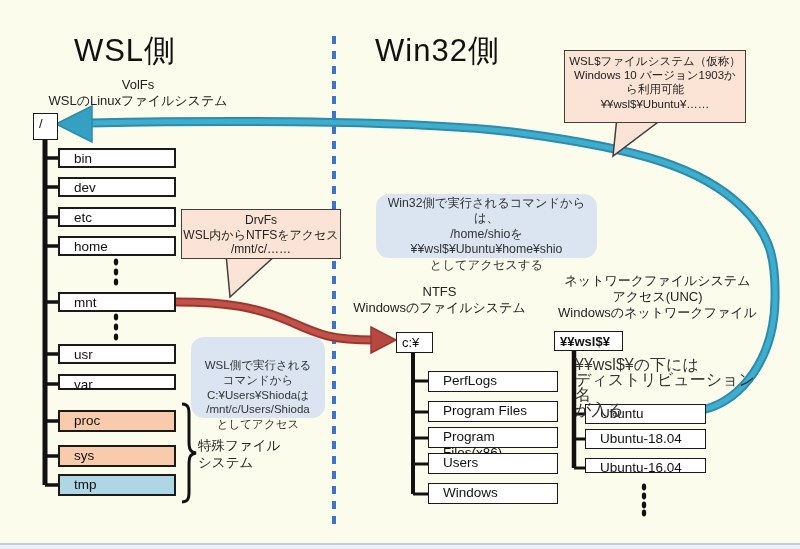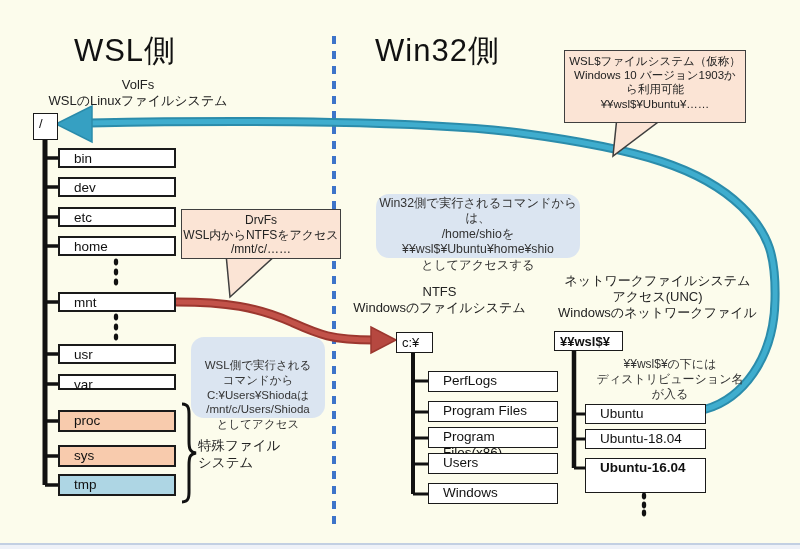--- a/index.html
+++ b/index.html
@@ -27,21 +27,21 @@
   .callout{
     position:absolute;box-sizing:border-box;background:#fbe4d5;
     border:1.6px solid #3f3f3f;text-align:center;font-size:12px;
     line-height:14.6px;color:#222;padding-top:3px;
   }
   .callout.small{font-size:11.5px;line-height:14.2px;}
   .bluenote{
     position:absolute;box-sizing:border-box;background:#dbe5f1;
     border-radius:13px;text-align:center;color:#333;
   }
-  .plainnote{position:absolute;text-align:center;font-size:12px;line-height:15px;color:#333;}
+  .plainnote{position:absolute;font-size:16px;line-height:15px;color:#333;}
   .special-label{position:absolute;font-size:13.5px;line-height:17px;color:#222;}
   svg.art{position:absolute;left:0;top:0;}
   .bottom-strip{position:absolute;left:0;top:543px;width:800px;height:6px;
     background:#eef1f8;border-top:2px solid #c2cfe2;}
 </style>
 </head>
 <body>
 
 <div class="stage">
 
@@ -134,21 +134,21 @@
   </div>
 
   <div class="bluenote" style="left:191px;top:337px;width:134px;height:81px;font-size:11.5px;line-height:14.8px;padding-top:21px;">
     <div>WSL側で実行される</div>
     <div>コマンドから</div>
     <div>C:¥Users¥Shiodaは</div>
     <div>/mnt/c/Users/Shioda</div>
     <div>としてアクセス</div>
   </div>
 
-  <div class="bluenote" style="left:376px;top:194px;width:204px;height:64px;font-size:12.3px;line-height:15.4px;padding-top:2px;">
+  <div class="bluenote" style="left:376px;top:194px;width:221px;height:64px;font-size:12.3px;line-height:15.4px;padding-top:2px;">
     <div>Win32側で実行されるコマンドからは、</div>
     <div>/home/shioを</div>
     <div>¥¥wsl$¥Ubuntu¥home¥shio</div>
     <div>としてアクセスする</div>
   </div>
 
   <div class="abs heading" style="left:347px;top:284px;width:185px;">
     <div>NTFS</div>
     <div>Windowsのファイルシステム</div>
   </div>
@@ -162,21 +162,21 @@
 
   <div class="abs heading" style="left:545px;top:273px;width:225px;">
     <div>ネットワークファイルシステム</div>
     <div>アクセス(UNC)</div>
     <div>Windowsのネットワークファイル</div>
   </div>
 
   <div class="rootnode" style="left:554px;top:331px;width:69px;height:20px;font-weight:bold;">¥¥wsl$¥</div>
   <div class="node" style="left:585px;top:404px;width:121px;height:20px;border-width:1.8px;">Ubuntu</div>
   <div class="node" style="left:585px;top:429px;width:121px;height:20px;border-width:1.8px;">Ubuntu-18.04</div>
-  <div class="node" style="left:585px;top:458px;width:121px;height:35px;border-width:1.8px;font-weight:bold;">Ubuntu-16.04</div>
+  <div class="node" style="left:585px;top:458px;width:121px;height:15px;border-width:1.8px;">Ubuntu-16.04</div>
 
   <div class="plainnote" style="left:575px;top:357px;width:190px;">
     <div>¥¥wsl$¥の下には</div>
     <div>ディストリビューション名</div>
     <div>が入る</div>
   </div>
 
   <div class="bottom-strip"></div>
 </div>
 

